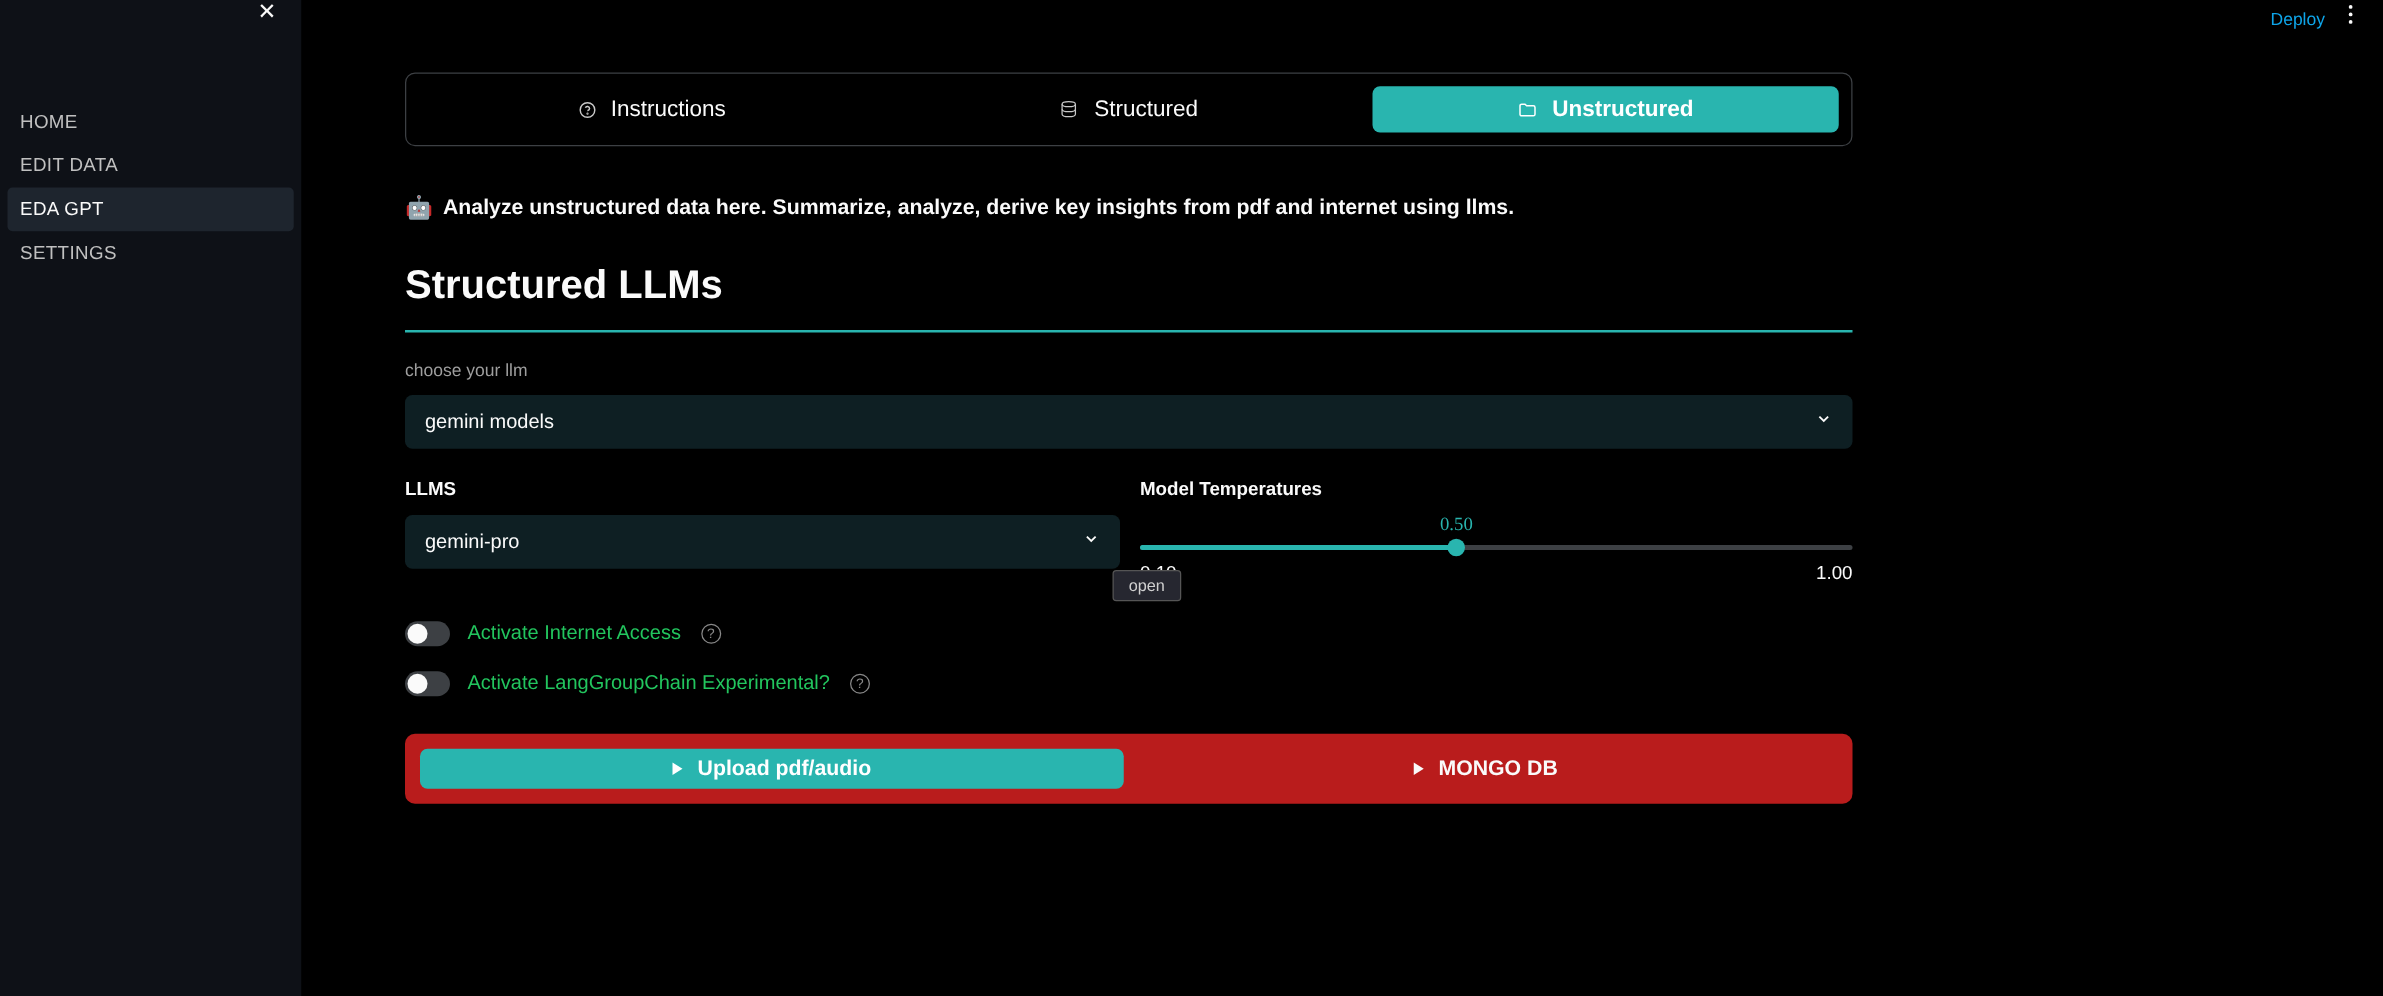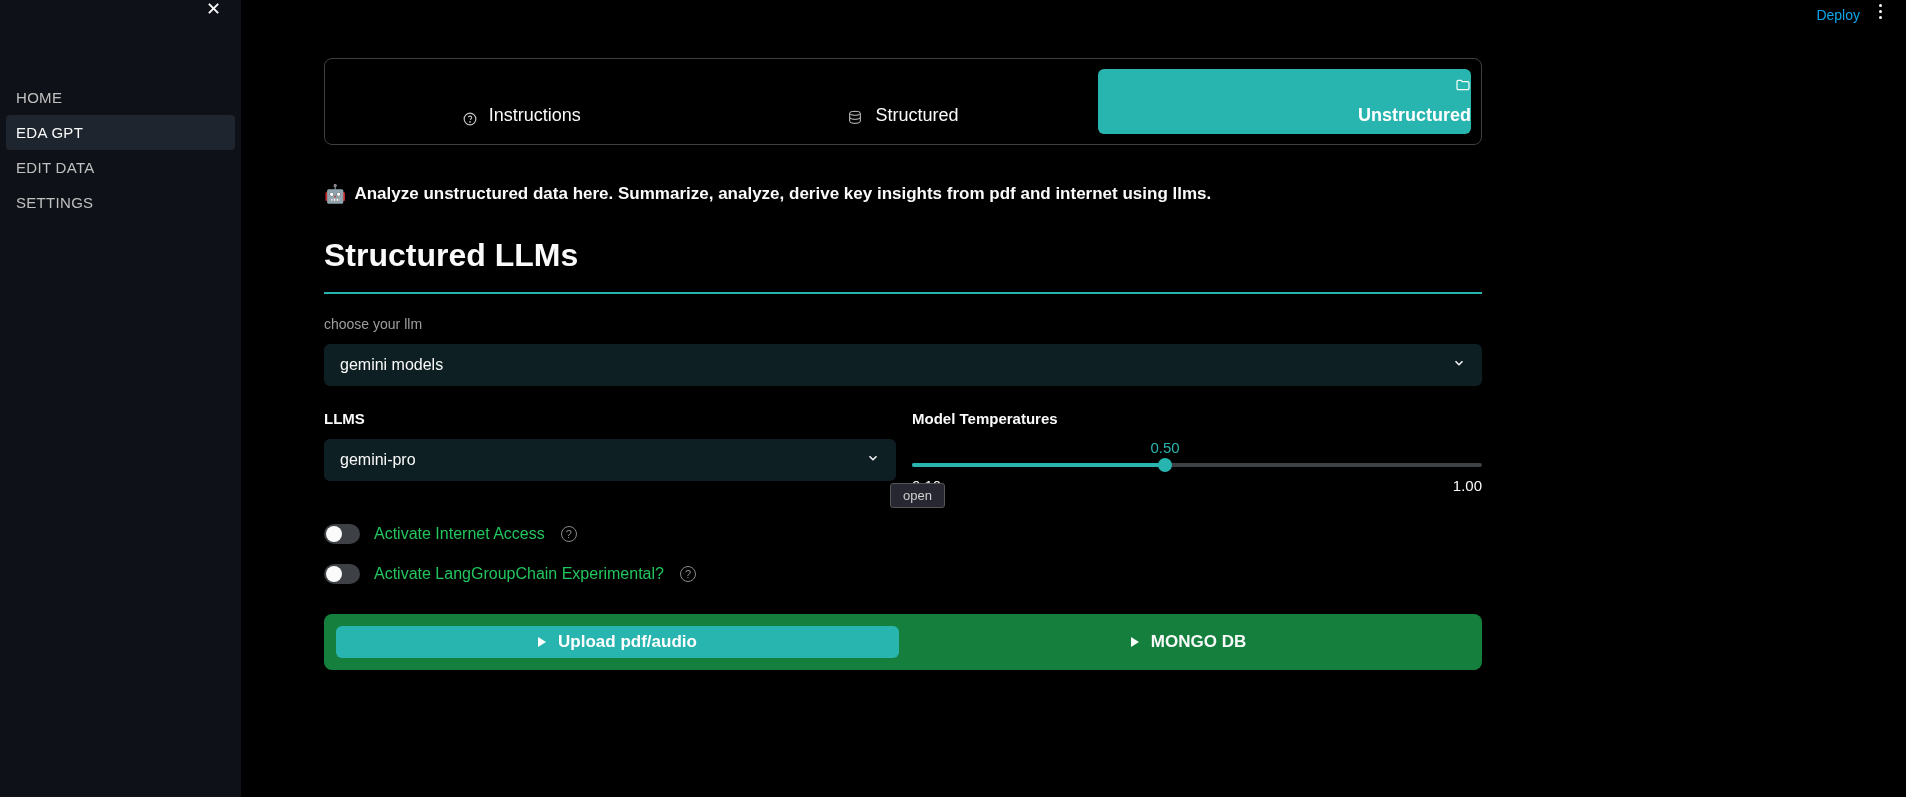--- a/index.html
+++ b/index.html
@@ -86,34 +86,33 @@
     .tabs {
       display: flex;
       border: 1px solid #3d4044;
       border-radius: 8px;
       padding: 10px;
       gap: 8px;
     }
     .tab {
       flex: 1;
       display: flex;
-      align-items: flex-end;
+      align-items: center;
       justify-content: center;
       gap: 12px;
       padding: 8px 0;
       border-radius: 6px;
       cursor: pointer;
       font-size: 18px;
       color: #fafafa;
     }
     .tab.active {
       background: #29b5af;
       color: #ffffff;
       font-weight: 600;
-      flex-direction: column;
     }
     .tab-icon {
       display: inline-flex;
       opacity: 0.8;
     }
     .tab.active .tab-icon {
       opacity: 1;
     }
     
     .description {
@@ -211,21 +210,21 @@
       height: 14px;
       background: #29b5af;
       border-radius: 50%;
       cursor: pointer;
     }
     .slider-value-label {
       position: absolute;
       left: 44.4%;
       top: 0;
       transform: translateX(-50%);
-      font-family: Liberation Sans, sans-serif;
+      font-family: Liberation Serif, serif;
       font-size: 15px;
       color: #29b5af;
     }
     .slider-bounds {
       display: flex;
       justify-content: space-between;
       margin-top: 10px;
       font-family: "Source Code Pro", monospace;
       font-size: 15px;
       color: #fafafa;
@@ -278,21 +277,21 @@
       height: 16px;
       border: 1px solid #888;
       border-radius: 50%;
       font-size: 11px;
       color: #888;
       margin-left: 2px;
     }
     
     .expander-row {
       margin-top: 30px;
-      background: #15803d;
+      background: #b91c1c;
       border-radius: 8px;
       padding: 12px;
       display: flex;
       gap: 8px;
     }
     .expander-tab {
       flex: 1;
       display: flex;
       align-items: center;
       justify-content: center;
@@ -320,25 +319,25 @@
   </style>
 </head>
 <body>
 
 <div class="sidebar">
   <div class="sidebar-close">✕</div>
   <div class="sidebar-nav">
     <div class="sidebar-item">
       <span>HOME</span>
     </div>
+    <div class="sidebar-item">
+      <span>EDIT DATA</span>
+    </div>
     <div class="sidebar-item active">
       <span>EDA GPT</span>
-    </div>
-    <div class="sidebar-item">
-      <span>EDIT DATA</span>
     </div>
     <div class="sidebar-item">
       <span>SETTINGS</span>
     </div>
   </div>
 </div>
 
 <div class="top-right">
   <span>Deploy</span>
   <div class="kebab">

